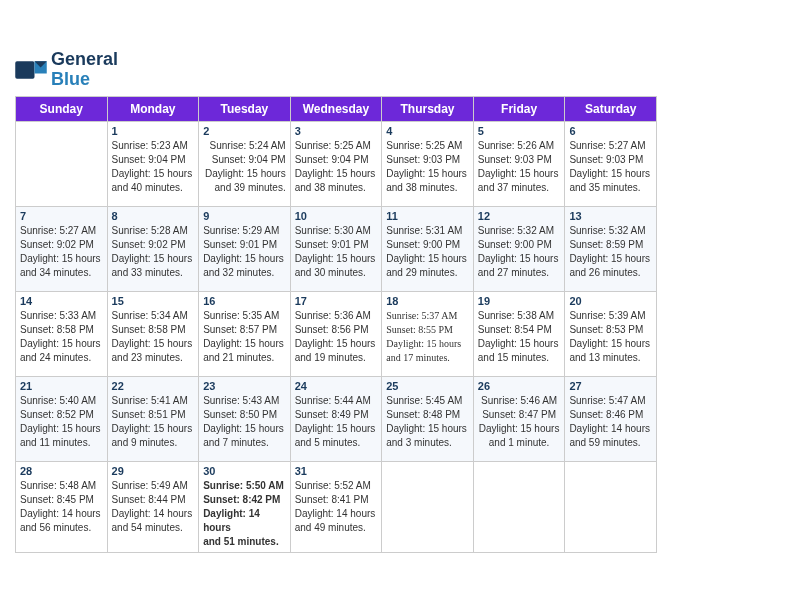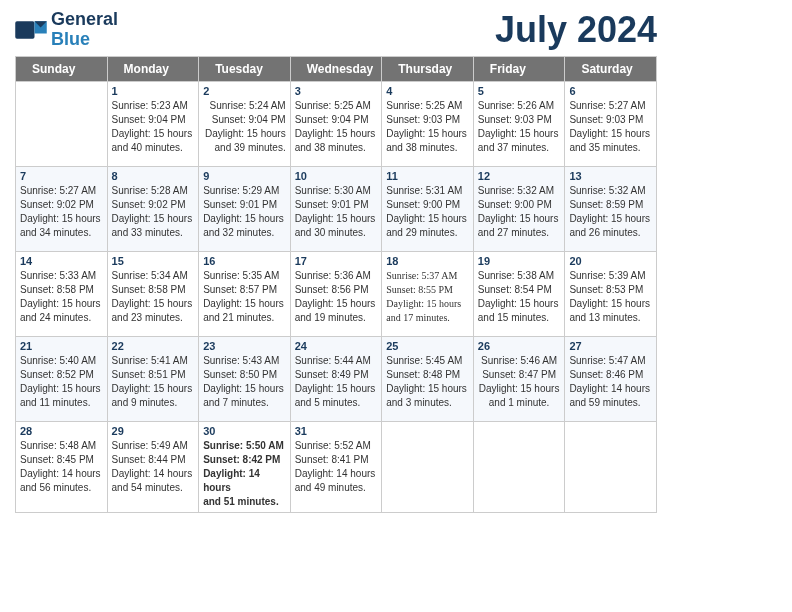--- a/index.html
+++ b/index.html
@@ -6,20 +6,21 @@
     body {
       font-family: Arial, sans-serif;
       background: #fff;
       width: 792px;
       height: 612px;
       overflow: hidden;
     }
     .container {
       width: 672px;
       padding: 10px 15px;
+      margin-top: 40px;
     }
     .header-row {
       display: flex;
       justify-content: space-between;
       align-items: flex-start;
       margin-bottom: 6px;
     }
     .logo {
       display: flex;
       align-items: center;
@@ -50,25 +51,25 @@
     .location {
       font-size: 16px;
       color: #333;
     }
     table {
       width: 100%;
       border-collapse: collapse;
       table-layout: fixed;
     }
     th {
-      background-color: #737373;
+      background-color: #6d28d9;
       color: #fff;
       font-size: 12px;
-      padding: 5px 16px;
-      text-align: left;
+      padding: 5px 4px;
+      text-align: center;
       border: 1px solid #ccc;
     }
     td {
       border: 1px solid #ccc;
       vertical-align: top;
       padding: 3px 4px;
       font-size: 9.5px;
       color: #333;
       height: 85px;
     }
@@ -104,21 +105,20 @@
         <rect x="0" y="6" width="22" height="20" rx="2" fill="#1a3a5c"></rect>
         <polygon points="22,6 36,6 36,20 22,20" fill="#2980b9"></polygon>
         <polygon points="22,6 36,6 29,13" fill="#1a3a5c"></polygon>
       </svg>
       <div class="logo-text">
         <div>General</div>
         <div><span>Blue</span></div>
       </div>
     </div>
     <div class="title-block">
-      <div class="month-title">July 2024</div>
     </div>
   </div>
 
   <table>
     <thead>
       <tr>
         <th>Sunday</th>
         <th>Monday</th>
         <th>Tuesday</th>
         <th>Wednesday</th>

